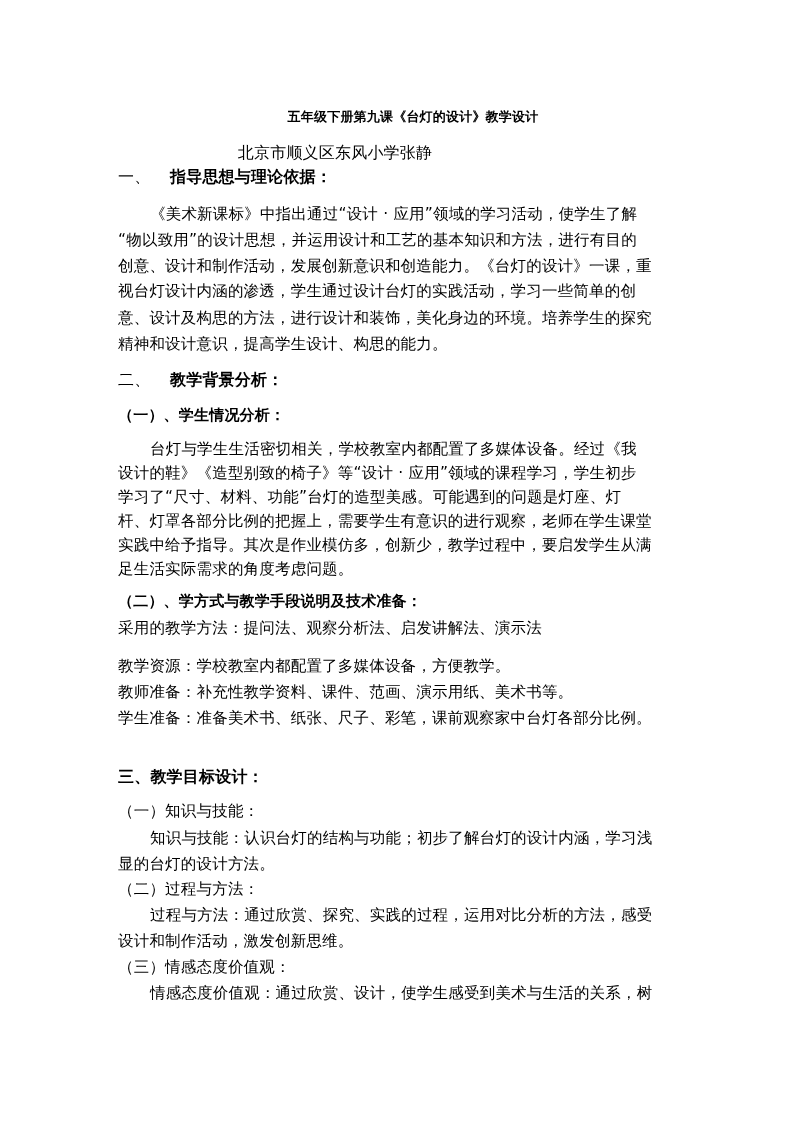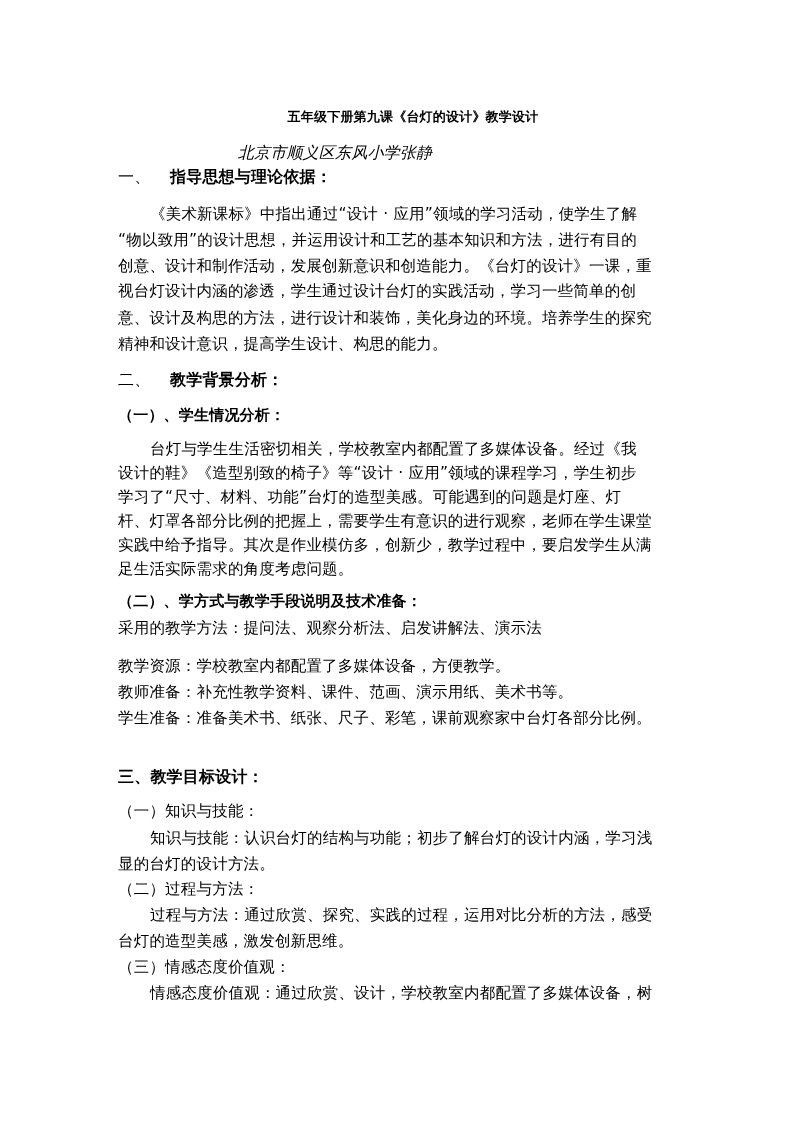--- a/index.html
+++ b/index.html
@@ -1,21 +1,21 @@
 <!DOCTYPE html>
 <html><head>
   <meta charset="utf-8">
   <style>
     html, body { margin: 0; padding: 0; background: #ffffff; }
     body { width: 794px; height: 1123px; position: relative; overflow: hidden;
            font-family: "DejaVu Sans", "Liberation Sans", sans-serif; color: #000; }
     .page { position: absolute; left: 0; top: 0; width: 794px; height: 1123px; }
     .line { position: absolute; white-space: nowrap; font-size: 15.5px; line-height: 20px; letter-spacing: 0.2px; }
     .title { font-family: "DejaVu Serif", "Liberation Serif", serif; font-weight: bold; font-size: 13px; left: 16px; width: 794px; text-align: center; }
-    .subtitle { font-size: 16px; left: 0; width: 670px; text-align: center; font-style: italic; }
+    .subtitle { font-size: 16px; left: 0; width: 670px; text-align: center; }
     .h1 { font-weight: bold; font-size: 16px; }
     .h2 { font-weight: bold; font-size: 15px; }
     .body { font-size: 15.5px; }
     .num { display: inline-block; width: 52px; font-weight: normal; }
   </style>
 </head>
 <body>
 
 <div class="page">
 
@@ -48,17 +48,17 @@
   <div class="line body" style="top:656px; left:118px;">教学资源：学校教室内都配置了多媒体设备，方便教学。</div>
   <div class="line body" style="top:682px; left:118px;">教师准备：补充性教学资料、课件、范画、演示用纸、美术书等。</div>
   <div class="line body" style="top:708px; left:118px;">学生准备：准备美术书、纸张、尺子、彩笔，课前观察家中台灯各部分比例。</div>
 
   <div class="line h1" style="top:767px; left:118px;">三、教学目标设计：</div>
   <div class="line body" style="top:801px; left:118px;">（一）知识与技能：</div>
   <div class="line body" style="top:828px; left:150px;">知识与技能：认识台灯的结构与功能；初步了解台灯的设计内涵，学习浅</div>
   <div class="line body" style="top:854px; left:118px;">显的台灯的设计方法。</div>
   <div class="line body" style="top:879px; left:118px;">（二）过程与方法：</div>
   <div class="line body" style="top:905px; left:150px;">过程与方法：通过欣赏、探究、实践的过程，运用对比分析的方法，感受</div>
-  <div class="line body" style="top:931px; left:118px;">台灯的造型美感，激发创新思维。</div>
+  <div class="line body" style="top:931px; left:118px;">设计和制作活动，激发创新思维。</div>
   <div class="line body" style="top:957px; left:118px;">（三）情感态度价值观：</div>
-  <div class="line body" style="top:983px; left:150px;">情感态度价值观：通过欣赏、设计，学校教室内都配置了多媒体设备，树</div>
+  <div class="line body" style="top:983px; left:150px;">情感态度价值观：通过欣赏、设计，使学生感受到美术与生活的关系，树</div>
 
 </div>
 
 </body></html>

